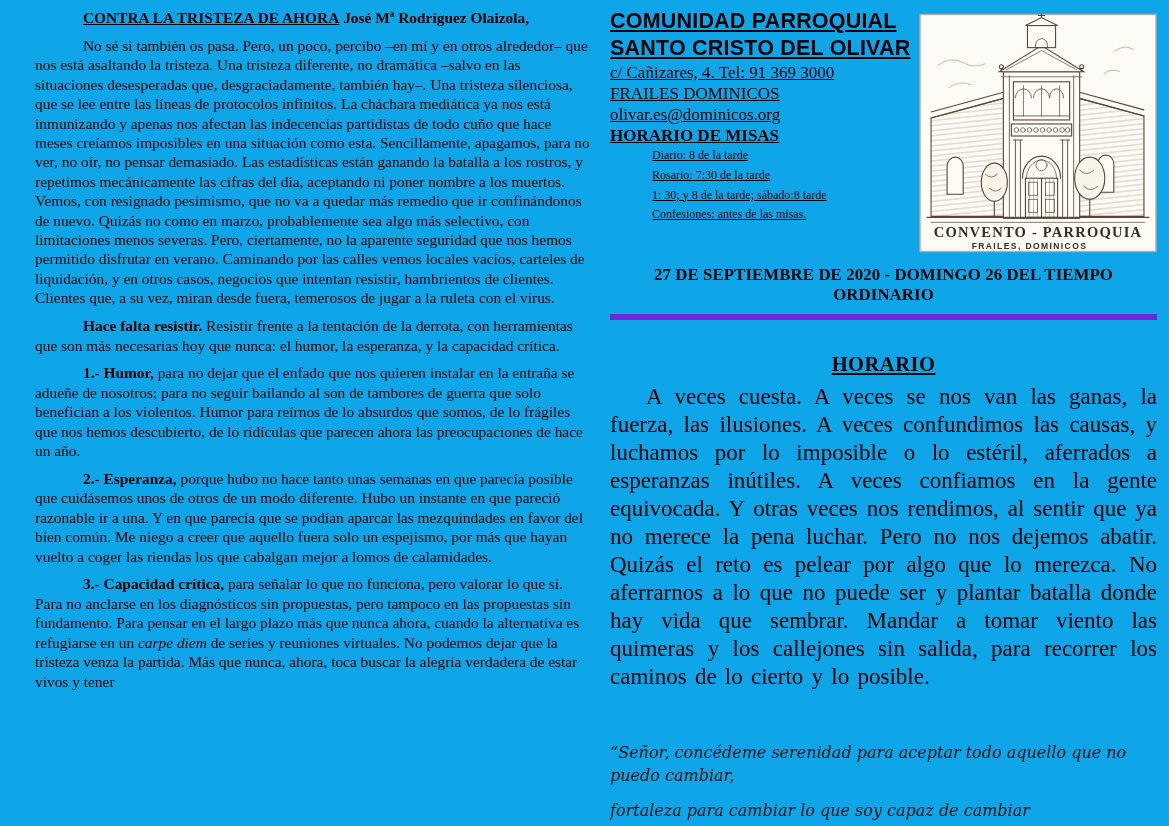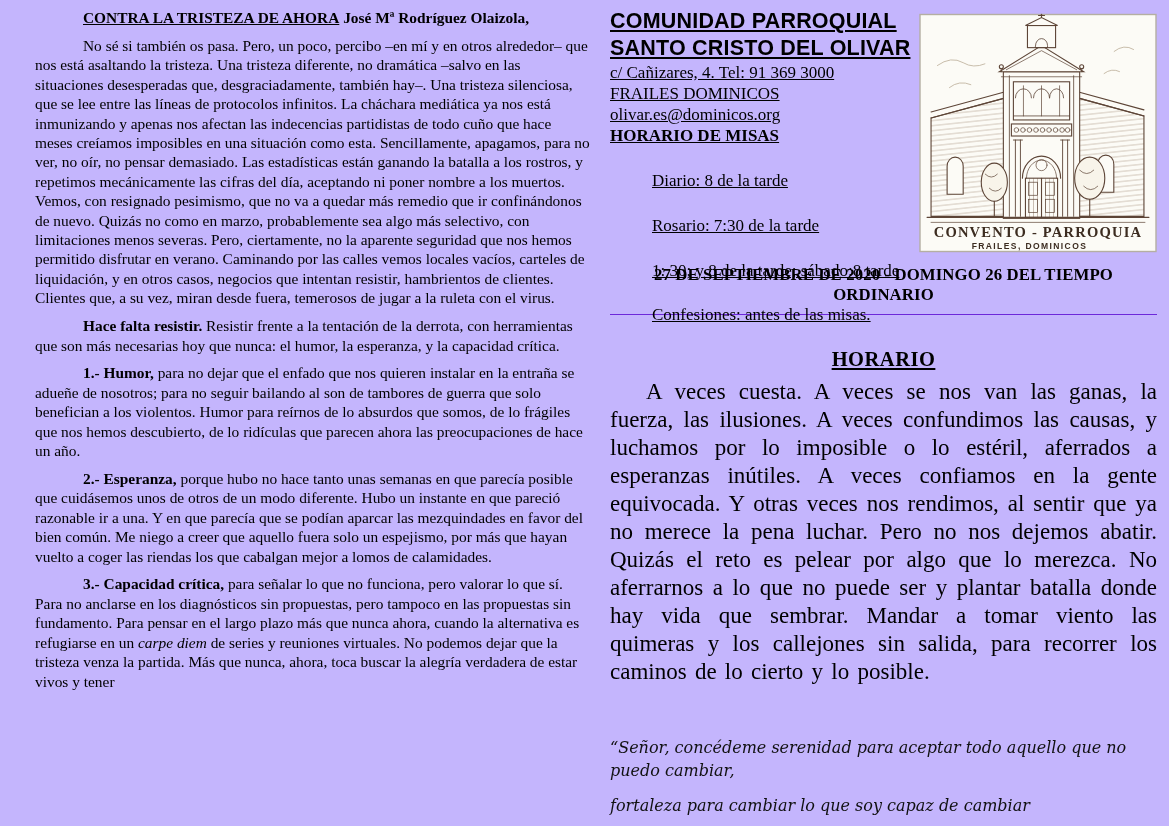--- a/index.html
+++ b/index.html
@@ -1,20 +1,20 @@
 <!DOCTYPE html>
 <html><head>
 <meta charset="utf-8">
 <style>
   html,body { margin:0; padding:0; }
   body {
     width:1169px; height:826px; background:#ffffff; color:#000;
     font-family:"Liberation Serif", serif; overflow:hidden;
   }
-  .page { position:relative; width:1169px; height:826px; background:#c4b5fd; }
+  .page { position:relative; width:1169px; height:826px; background:#0ea5e9; }
 
   
   .col-left {
     position:absolute; left:35px; top:8px; width:557px;
     font-size:15.4px; line-height:19.4px; text-align:left;
   }
   .col-left p { margin:0 0 8.5px 0; text-indent:48px; }
   .title-line { text-indent:50px; margin:0 0 10px 0; }
   .b { font-weight:bold; }
   .u { text-decoration:underline; }
@@ -22,30 +22,30 @@
 
   
   .col-right { position:absolute; left:610px; top:8px; width:547px; }
   .header-row { position:relative; height:250px; }
   .parish-info { width:312px;text-decoration:underline; }
   .parish-name {
     font-family:"Liberation Sans", sans-serif; font-weight:bold;
     font-size:21.5px; line-height:27px; white-space:nowrap; letter-spacing:0.2px;
   }
   .info-line { font-size:17px; line-height:21px; white-space:nowrap; }
-  .sched-line { font-size:17px; line-height:19.8px; padding-left:42px; white-space:nowrap;margin-top:25px; }
+  .sched-line { font-size:12px; line-height:19.8px; padding-left:42px; white-space:nowrap; }
 
   .church-figure {
     position:absolute; right:-2px; top:5px; width:240px; height:240px;
   }
   .church-figure svg { display:block; width:238px; height:240px; }
 
   .date-line {
     font-weight:bold; font-size:16.8px; text-align:center; letter-spacing:0.1px;
-    margin-top:7px; padding-bottom:9px; border-bottom:1px solid #6d28d9;
+    margin-top:7px; padding-bottom:9px; border-bottom:6px solid #6d28d9;
   }
 
   .luchar-title { text-align:center; margin-top:33px; font-size:20.5px; font-weight:bold; }
   .luchar-title span { text-decoration:underline; letter-spacing:0.5px; }
 
   .luchar-body {
     margin:7px 0 0 0; font-size:23px; line-height:28px;
     text-align:justify; text-indent:36px; word-spacing:2.5px;
   }
 

